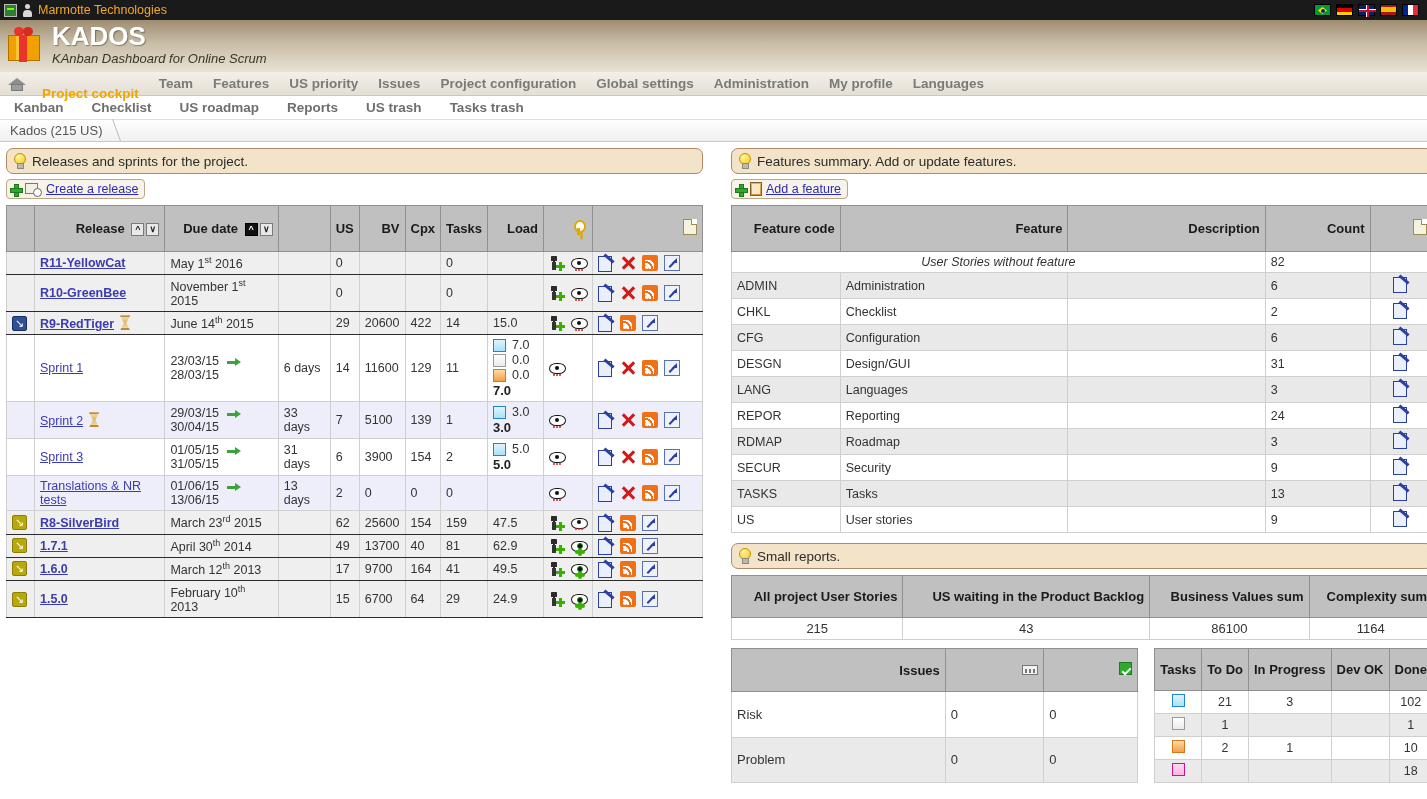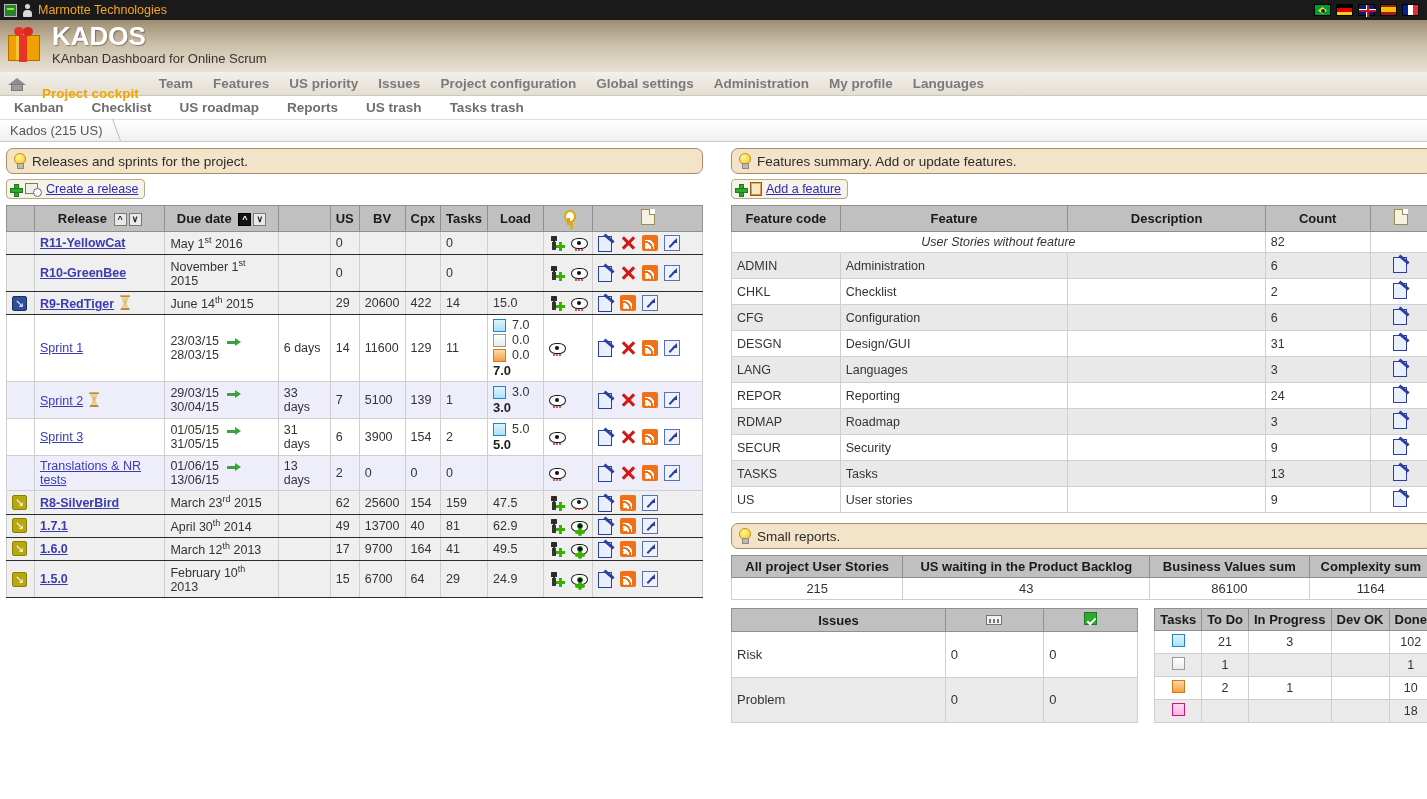--- a/index.html
+++ b/index.html
@@ -25,21 +25,21 @@
     height:52px;
     background:linear-gradient(to bottom,#9d8d72 0%, #c9bda6 45%, #e8e2d5 100%);
     display:flex; align-items:flex-start; padding:3px 0 0 8px;
   }
   .giftbox { width:34px; height:36px; position:relative; flex:0 0 34px; margin-top:4px; }
   .brandtext { margin-left:10px; }
   .brandtext h1 {
     margin:0; font-size:26px; line-height:27px; font-weight:bold; color:#ffffff;
     text-shadow:1px 1px 1px rgba(0,0,0,.35);
   }
-  .brandtext .sub { font-size:13px; color:#3b332a; margin-top:1px; }
+  .brandtext .sub { font-size:13px; color:#3b332a; margin-top:1px;font-style:italic; }
 
   
   .mainmenu {
     height:24px; background:linear-gradient(to bottom,#f3f0ea,#e4dfd4);
     display:flex; align-items:center; gap:0px; padding-left:6px;
     border-bottom:1px solid #cfc8ba;
   }
   .mainmenu .mi {
     font-size:13.5px; font-weight:bold; color:#7a7a7a; padding:0 10px; cursor:pointer; white-space:nowrap;
   }
@@ -92,21 +92,21 @@
 
   .plus { position:relative; width:11px; height:11px; flex:0 0 11px; }
   .plus:before, .plus:after { content:""; position:absolute; background:#2ea92e; border:1px solid #1d7a1d; }
   .plus:before { left:4px; top:0; width:3px; height:11px; }
   .plus:after { left:0; top:4px; width:11px; height:3px; }
 
   
   table.grid { border-collapse:collapse; width:100%; font-size:12.5px; }
   table.grid th {
     background:#c0c0c0; color:#1a1a1a; font-weight:bold; font-size:13px;
-    border:1px solid #8f8f8f; padding:3px 5px; text-align:center; white-space:nowrap;
+    border:1px solid #8f8f8f; padding:13px 5px; text-align:right; white-space:nowrap;
   }
   table.grid td { border:1px solid #cfcfcf; padding:3px 5px; vertical-align:middle; color:#333; }
 
   
   .reltable td { border-left:none; border-right:none; }
   .reltable tr.release > td { border-top:1px solid #2b2b2b; border-bottom:1px solid #2b2b2b; background:#efefef; }
   .reltable tr.sprint-odd > td { background:#ffffff; }
   .reltable tr.sprint-even > td { background:#eeeefa; }
   .reltable th { border-left:none; border-right:none; }
   .reltable a.rel { color:#3b3bb0; font-weight:bold; text-decoration:underline; }

